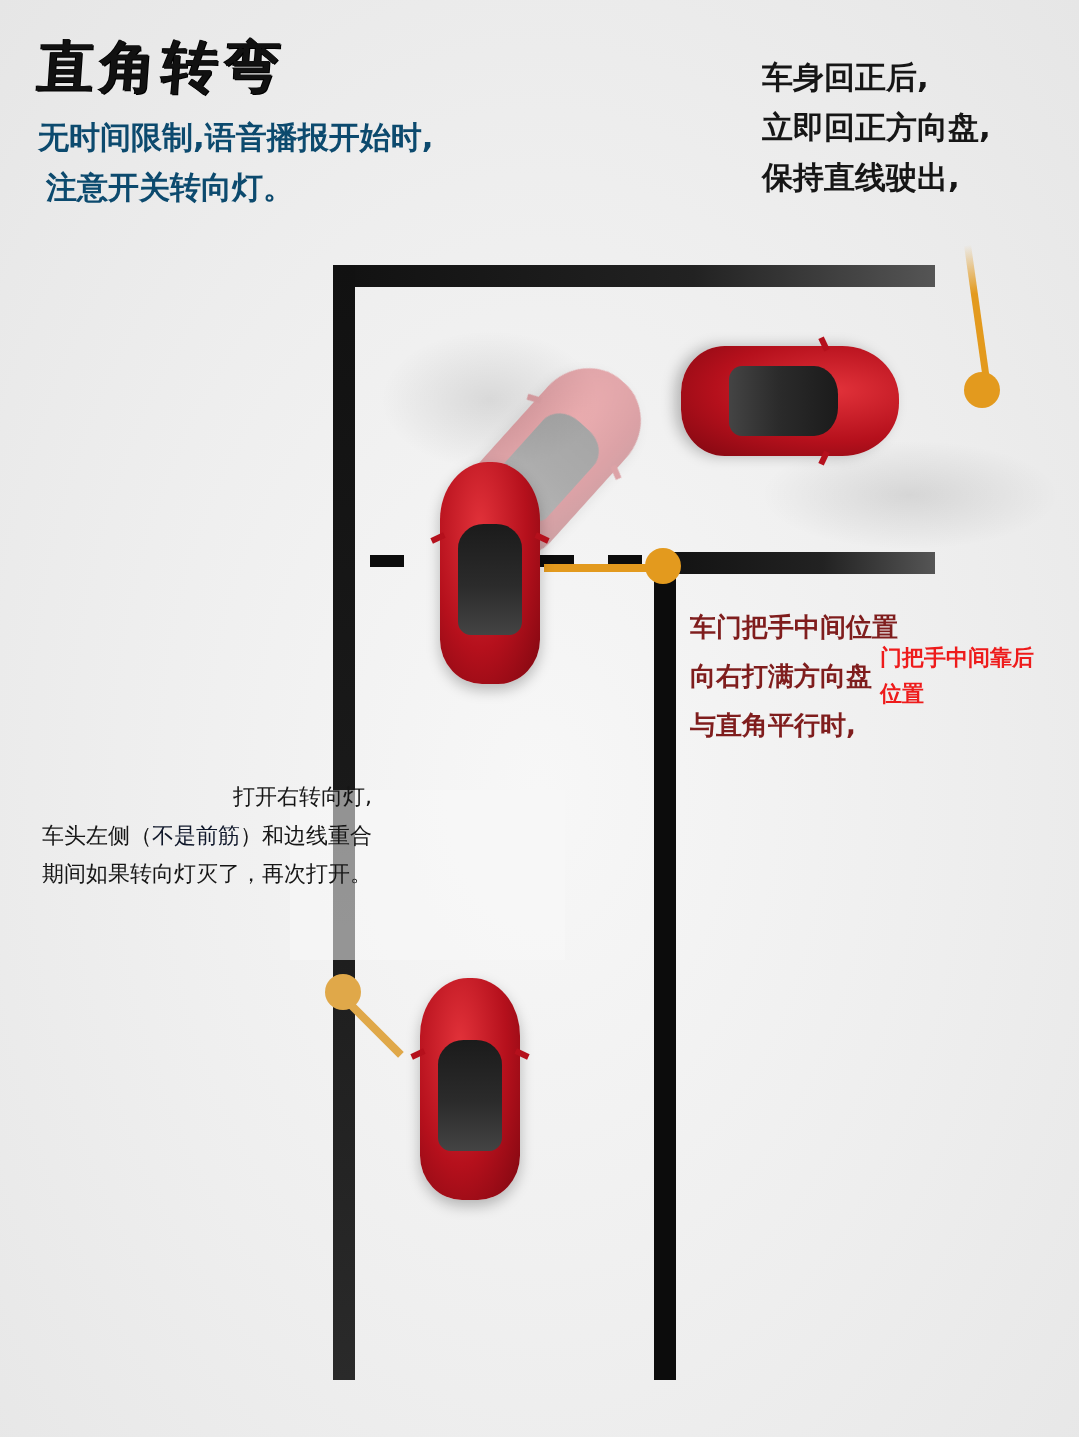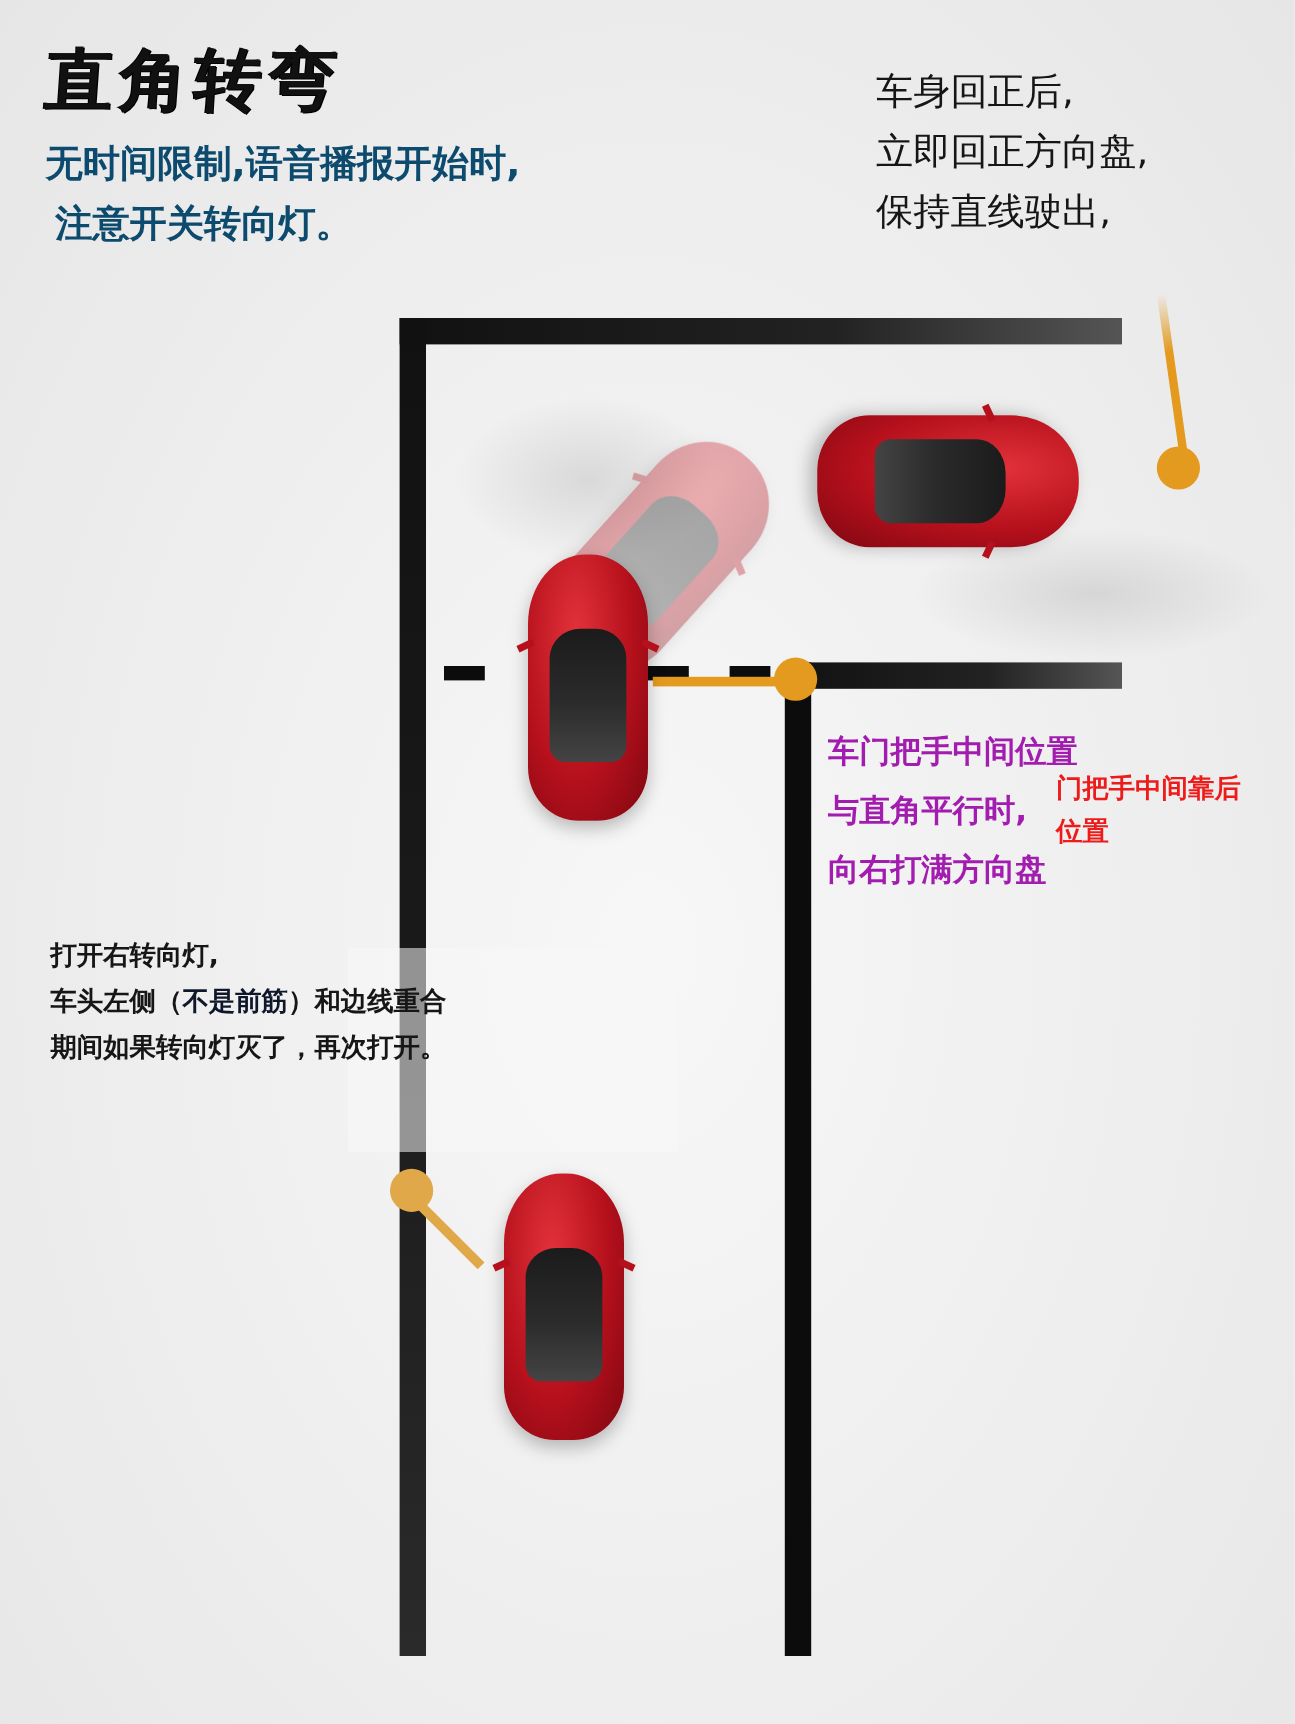--- a/index.html
+++ b/index.html
@@ -16,39 +16,40 @@
     font-size: 56px; font-weight: 900; letter-spacing: 6px;
     color: #111; transform: skewX(-4deg);
     text-shadow: 1px 1px 0 #000, -1px 0 0 #000;
   }
   .subtitle {
     left: 38px; top: 112px;
     font-size: 31px; font-weight: bold; color: #0c4a6e; line-height: 50px;
   }
   .subtitle div:nth-child(2) { padding-left: 8px; }
   .tr-text {
-    left: 730px; top: 52px;
-    font-size: 31px; font-weight: normal; color: #161616; line-height: 50px;
+    left: 762px; top: 52px;
+    font-size: 31px; font-weight: bold; color: #161616; line-height: 50px;
   }
   .mid-text {
     left: 690px; top: 603px;
-    font-size: 26px; font-weight: bold; color: #a21caf; line-height: 49px;
+    font-size: 26px; font-weight: bold; color: #7f1d1d; line-height: 49px;
   }
   .mid-red {
     left: 880px; top: 640px;
     font-size: 22px; font-weight: bold; color: #ee1b1b; line-height: 36px;
   }
   .bl-box {
     left: 290px; top: 790px; width: 275px; height: 170px;
     background: rgba(248,248,248,0.55);
   }
   .bl-text {
     left: 42px; top: 778px;
-    font-size: 22px; font-weight: bold; color: #161616; line-height: 38.5px;
+    font-size: 22px; font-weight: normal; color: #161616; line-height: 38.5px;
     white-space: nowrap;
+    text-align: right;
   }
   .bl-text .red { color: #0f172a; }
   .line { background: #0c0c0c; }
   .line.fade-h { background: linear-gradient(90deg, #111 0%, #222 60%, #555 100%); }
   .line.fade-v { background: linear-gradient(180deg, #111 0%, #1a1a1a 50%, #2a2a2a 100%); }
   .pin { background: #e39a1e; }
   .dot { background: #e39a1e; border-radius: 50%; }
   .car {
     position: absolute; border-radius: 48% 48% 42% 42% / 26% 26% 20% 20%;
     background: radial-gradient(ellipse at 40% 30%, #e2323a 0%, #b5101c 55%, #7d0710 100%);
@@ -121,22 +122,22 @@
     <div class="mirror-r"></div>
 </div>
 <div class="car" style="left:420px;top:978px;width:100px;height:222px;">
   <div class="cabin"></div>
     <div class="mirror-l"></div>
     <div class="mirror-r"></div>
 </div>
 
 <div class="abs mid-text">
   <div>车门把手中间位置</div>
+  <div>向右打满方向盘</div>
   <div>与直角平行时,</div>
-  <div>向右打满方向盘</div>
 </div>
 <div class="abs mid-red">
   <div>门把手中间靠后</div>
   <div>位置</div>
 </div>
 
 <div class="abs bl-box"></div>
 <div class="abs bl-text">
   <div>打开右转向灯,</div>
   <div>

